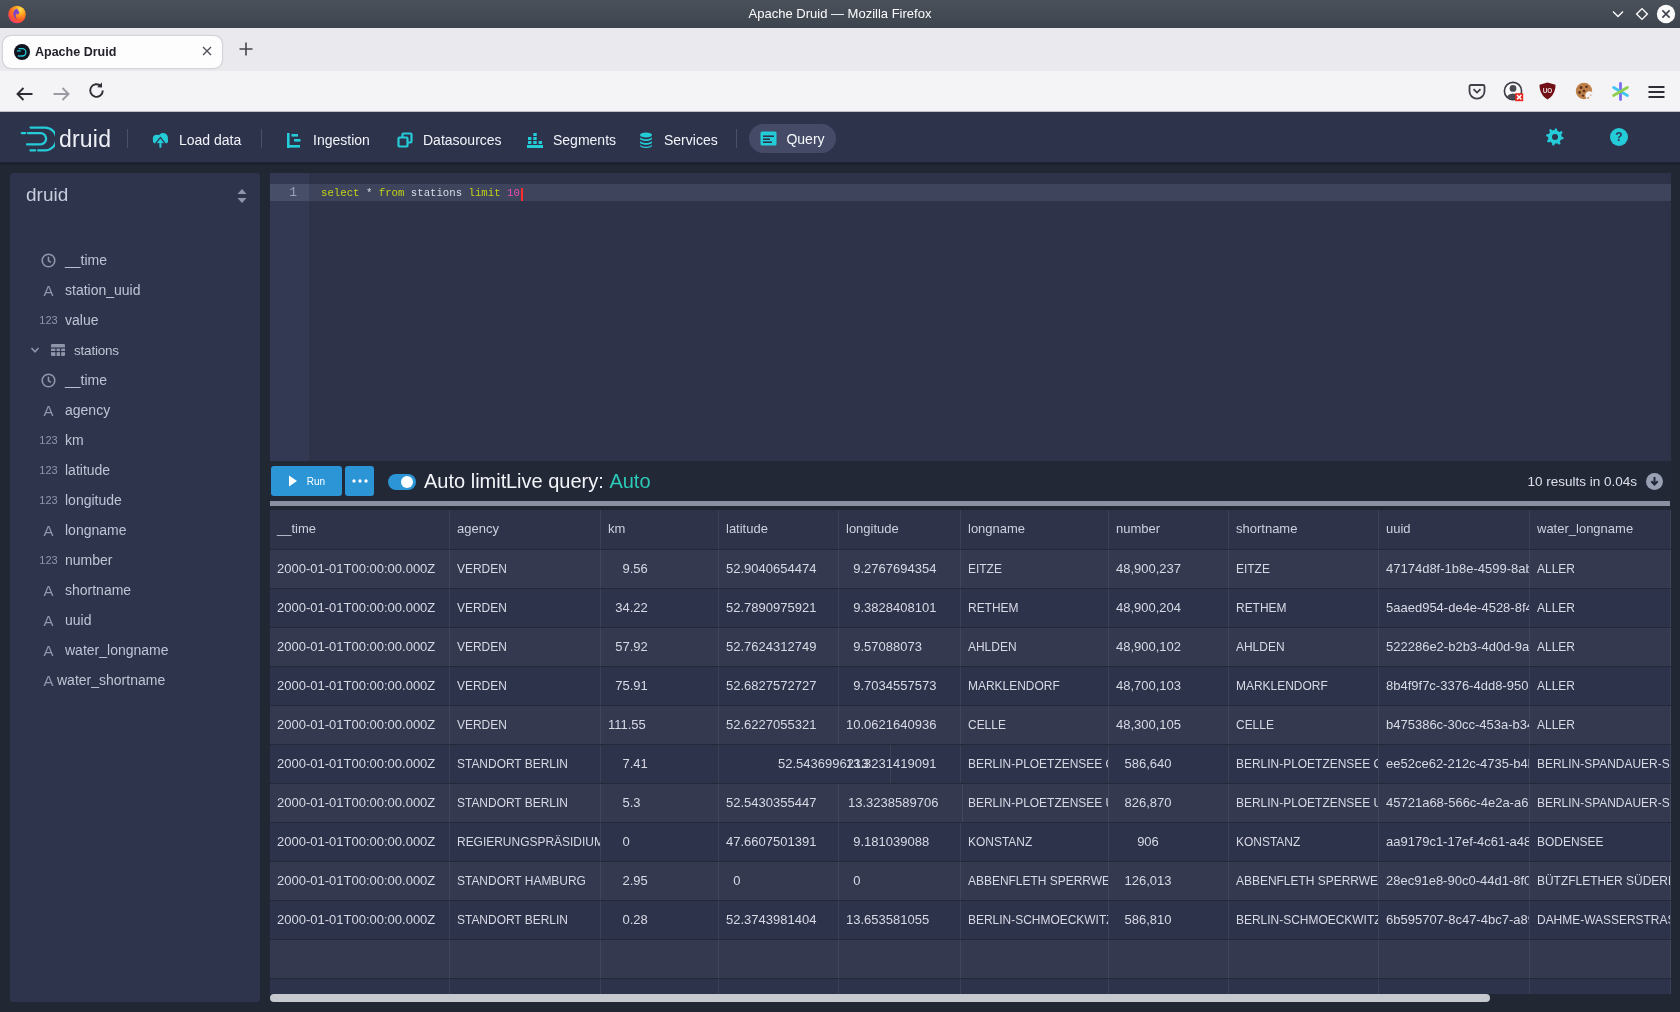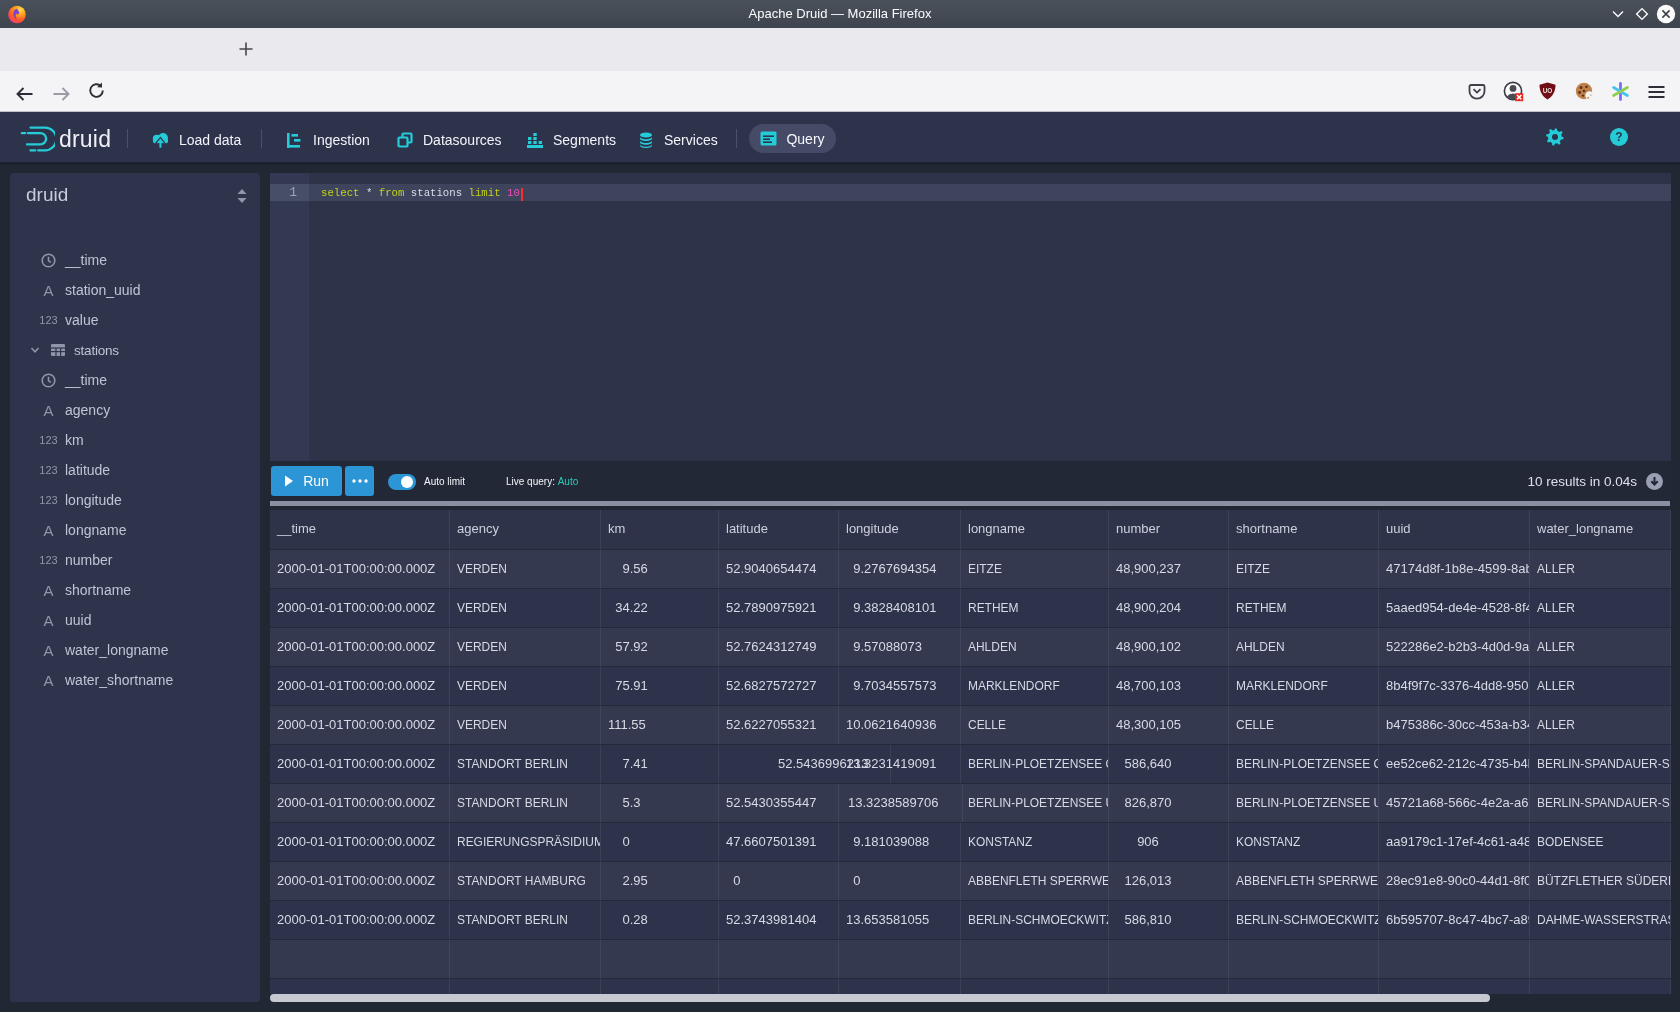--- a/index.html
+++ b/index.html
@@ -37,25 +37,25 @@
 .gutter{left:0;top:0;width:39px;height:288px;background:#333952;}
 .activeline{left:0;top:11px;width:1401px;height:17px;background:#3d445c;}
 .activegutter{left:0;top:11px;width:39px;height:17px;background:#474e68;}
 .lineno{left:0;top:12px;width:27px;text-align:right;color:#9ba1b6;font-size:13px;}
 .codeline{left:51px;top:14px;white-space:pre;color:#d8dee9;line-height:12px;}
 .kw{color:#c3d219;}
 .num{color:#ed4eb6;}
 .cursor{display:inline-block;width:2.5px;height:13px;background:#ff2c2c;vertical-align:text-bottom;margin-left:1px;margin-bottom:-1.5px;}
 
 .runbar{left:270px;top:299px;width:1401px;height:40px;background:#232837;}
-.runbtn{left:1px;top:5px;width:71px;height:30px;background:#2b95d6;border-radius:3px;color:#ffffff;font-size:14px;display:flex;align-items:center;justify-content:center;}
+.runbtn{left:1px;top:5px;width:71px;height:30px;background:#2b95d6;border-radius:3px;color:#ffffff;font-size:10px;display:flex;align-items:center;justify-content:center;}
 .morebtn{left:75px;top:5px;width:29px;height:30px;background:#2b95d6;border-radius:3px;display:flex;align-items:center;justify-content:center;}
 .switch{left:118px;top:13px;width:28px;height:16px;background:#2b95d6;border-radius:8px;}
 .knob{left:13px;top:2px;width:12px;height:12px;background:#ffffff;border-radius:50%;}
-.rblabel{top:0;height:40px;display:flex;align-items:center;color:#f3f5f9;font-size:10px;}
+.rblabel{top:0;height:40px;display:flex;align-items:center;color:#f3f5f9;font-size:20px;}
 .auto{color:#2cc9b7;}
 .results{right:8px;top:0;height:40px;display:flex;align-items:center;color:#dde0ea;font-size:13.5px;}
 
 .splitter{left:270px;top:339px;width:1400px;height:5px;background:#8a90a2;}
 
 .rtable{left:270px;top:348px;width:1401px;height:484px;overflow:hidden;font-size:13px;color:#d7dae4;}
 .thead{left:0;top:0;width:1401px;height:39px;background:#2e334a;color:#ccd1dd;}
 .cell{position:absolute;height:39px;line-height:38px;padding-left:7px;overflow:hidden;white-space:nowrap;border-right:1px solid rgba(255,255,255,.07);}
 .trow-odd{background:#343950;}
 .trow-even{background:#2e334c;}
@@ -85,20 +85,32 @@
       </svg></div>
   <div class="abs" style="left:1635px;top:7px;"><svg width="14" height="14" viewBox="0 0 14 14" style="">
         <rect x="3.2" y="3.2" width="7.6" height="7.6" fill="none" stroke="#fbfbfc" stroke-width="1.4" transform="rotate(45 7 7)"></rect>
       </svg></div>
   <div class="abs" style="left:1656px;top:4px;"><svg width="20" height="20" viewBox="0 0 20 20" style="">
         <circle cx="10" cy="10" r="9.2" fill="#fbfbfc"></circle>
         <path d="M6.4 6.4 L13.6 13.6 M13.6 6.4 L6.4 13.6" stroke="#3a3e46" stroke-width="1.5"></path>
       </svg></div>
 </div>
 <div class="abs tabbar">
+  <div class="abs tab">
+    <div class="abs fav"><svg width="16" height="16" viewBox="0 0 16 16" style="">
+<circle cx="8" cy="8" r="8" fill="#11141f"></circle>
+<path d="M5.2 4.6 H8.2 A3.7 3.7 0 1 1 8.2 12 H6.6" fill="none" stroke="#24ccd8" stroke-width="1.3" stroke-linecap="round"></path>
+<line x1="3.4" y1="6.9" x2="6.2" y2="6.9" stroke="#24ccd8" stroke-width="1.3" stroke-linecap="round"></line>
+<line x1="4.4" y1="12" x2="5.4" y2="12" stroke="#24ccd8" stroke-width="1.3" stroke-linecap="round"></line>
+</svg></div>
+    <div class="abs tlabel">Apache Druid</div>
+    <div class="abs tclose"><svg width="12" height="12" viewBox="0 0 12 12" style="">
+          <path d="M2 2 L10 10 M10 2 L2 10" stroke="#4e4e58" stroke-width="1.3"></path>
+        </svg></div>
+  </div>
   <div class="abs newtab" style="left:238px;top:13px;"><svg width="16" height="16" viewBox="0 0 16 16" style="">
         <path d="M8 1.5 V14.5 M1.5 8 H14.5" stroke="#45454e" stroke-width="1.6"></path>
       </svg></div>
 </div>
 <div class="abs navbar">
   <div class="abs" style="left:16px;top:16px;"><svg width="18" height="14" viewBox="0 0 18 14" style="">
         <path d="M1.5 7 H16.5 M7.5 1 L1.5 7 L7.5 13" fill="none" stroke="#2d2d35" stroke-width="1.9"></path>
       </svg></div>
   <div class="abs" style="left:52px;top:16px;"><svg width="18" height="14" viewBox="0 0 18 14" style="">
         <path d="M1.5 7 H16.5 M10.5 1 L16.5 7 L10.5 13" fill="none" stroke="#9b9ba5" stroke-width="1.9"></path>
@@ -326,21 +338,21 @@
 <div class="abs treerow" style="top:462px;width:250px;">
         <span style="width:15px;margin-left:31px;display:flex;justify-content:center;">
           <span style="font-size:15px;color:#8f96aa;font-weight:400;">A</span>
         </span>
         <span style="margin-left:9px;">water_longname</span>
       </div>
 <div class="abs treerow" style="top:492px;width:250px;">
         <span style="width:15px;margin-left:31px;display:flex;justify-content:center;">
           <span style="font-size:15px;color:#8f96aa;font-weight:400;">A</span>
         </span>
-        <span style="margin-left:9px;">water_shortname</span>
+        <span style="margin-left:1px;">water_shortname</span>
       </div>
 
   </div>
   <div class="abs editor">
     <div class="abs gutter"></div>
     <div class="abs activeline"></div>
     <div class="abs activegutter"></div>
     <div class="abs lineno">1</div>
     <div class="abs codeline"><span class="kw">select</span> * <span class="kw">from</span> stations <span class="kw">limit</span> <span class="num">10</span><span class="cursor"></span></div>
   </div>

